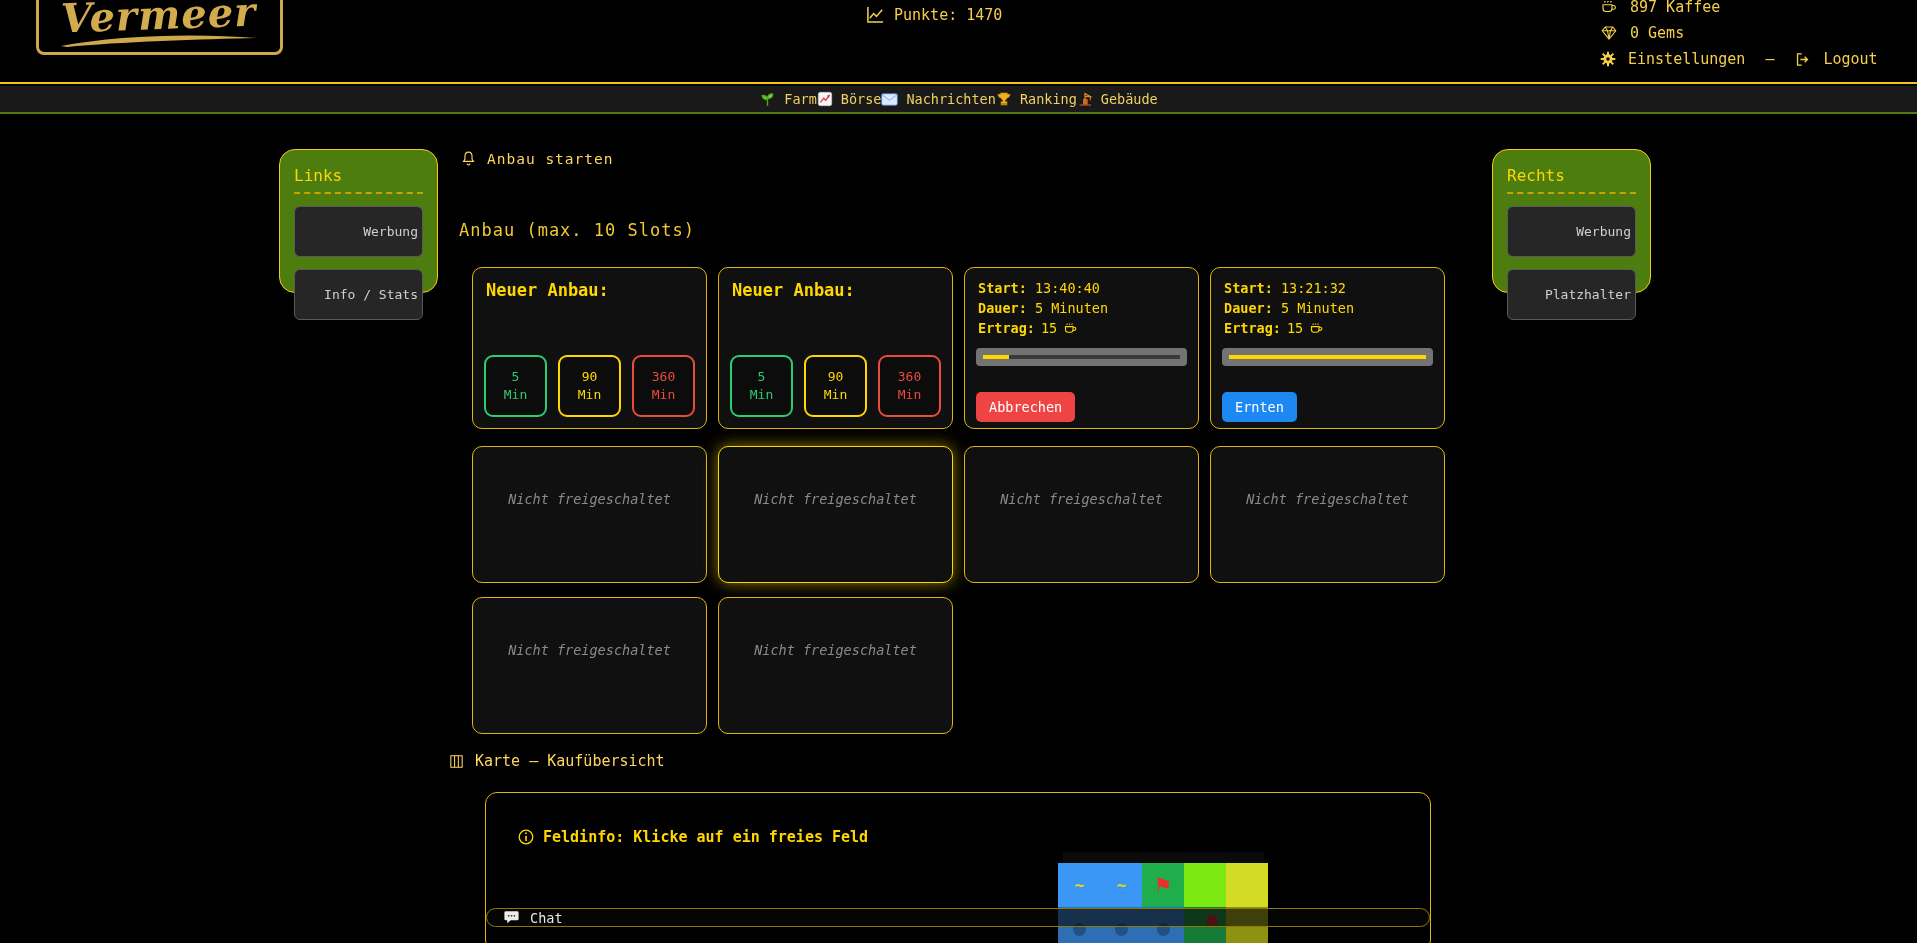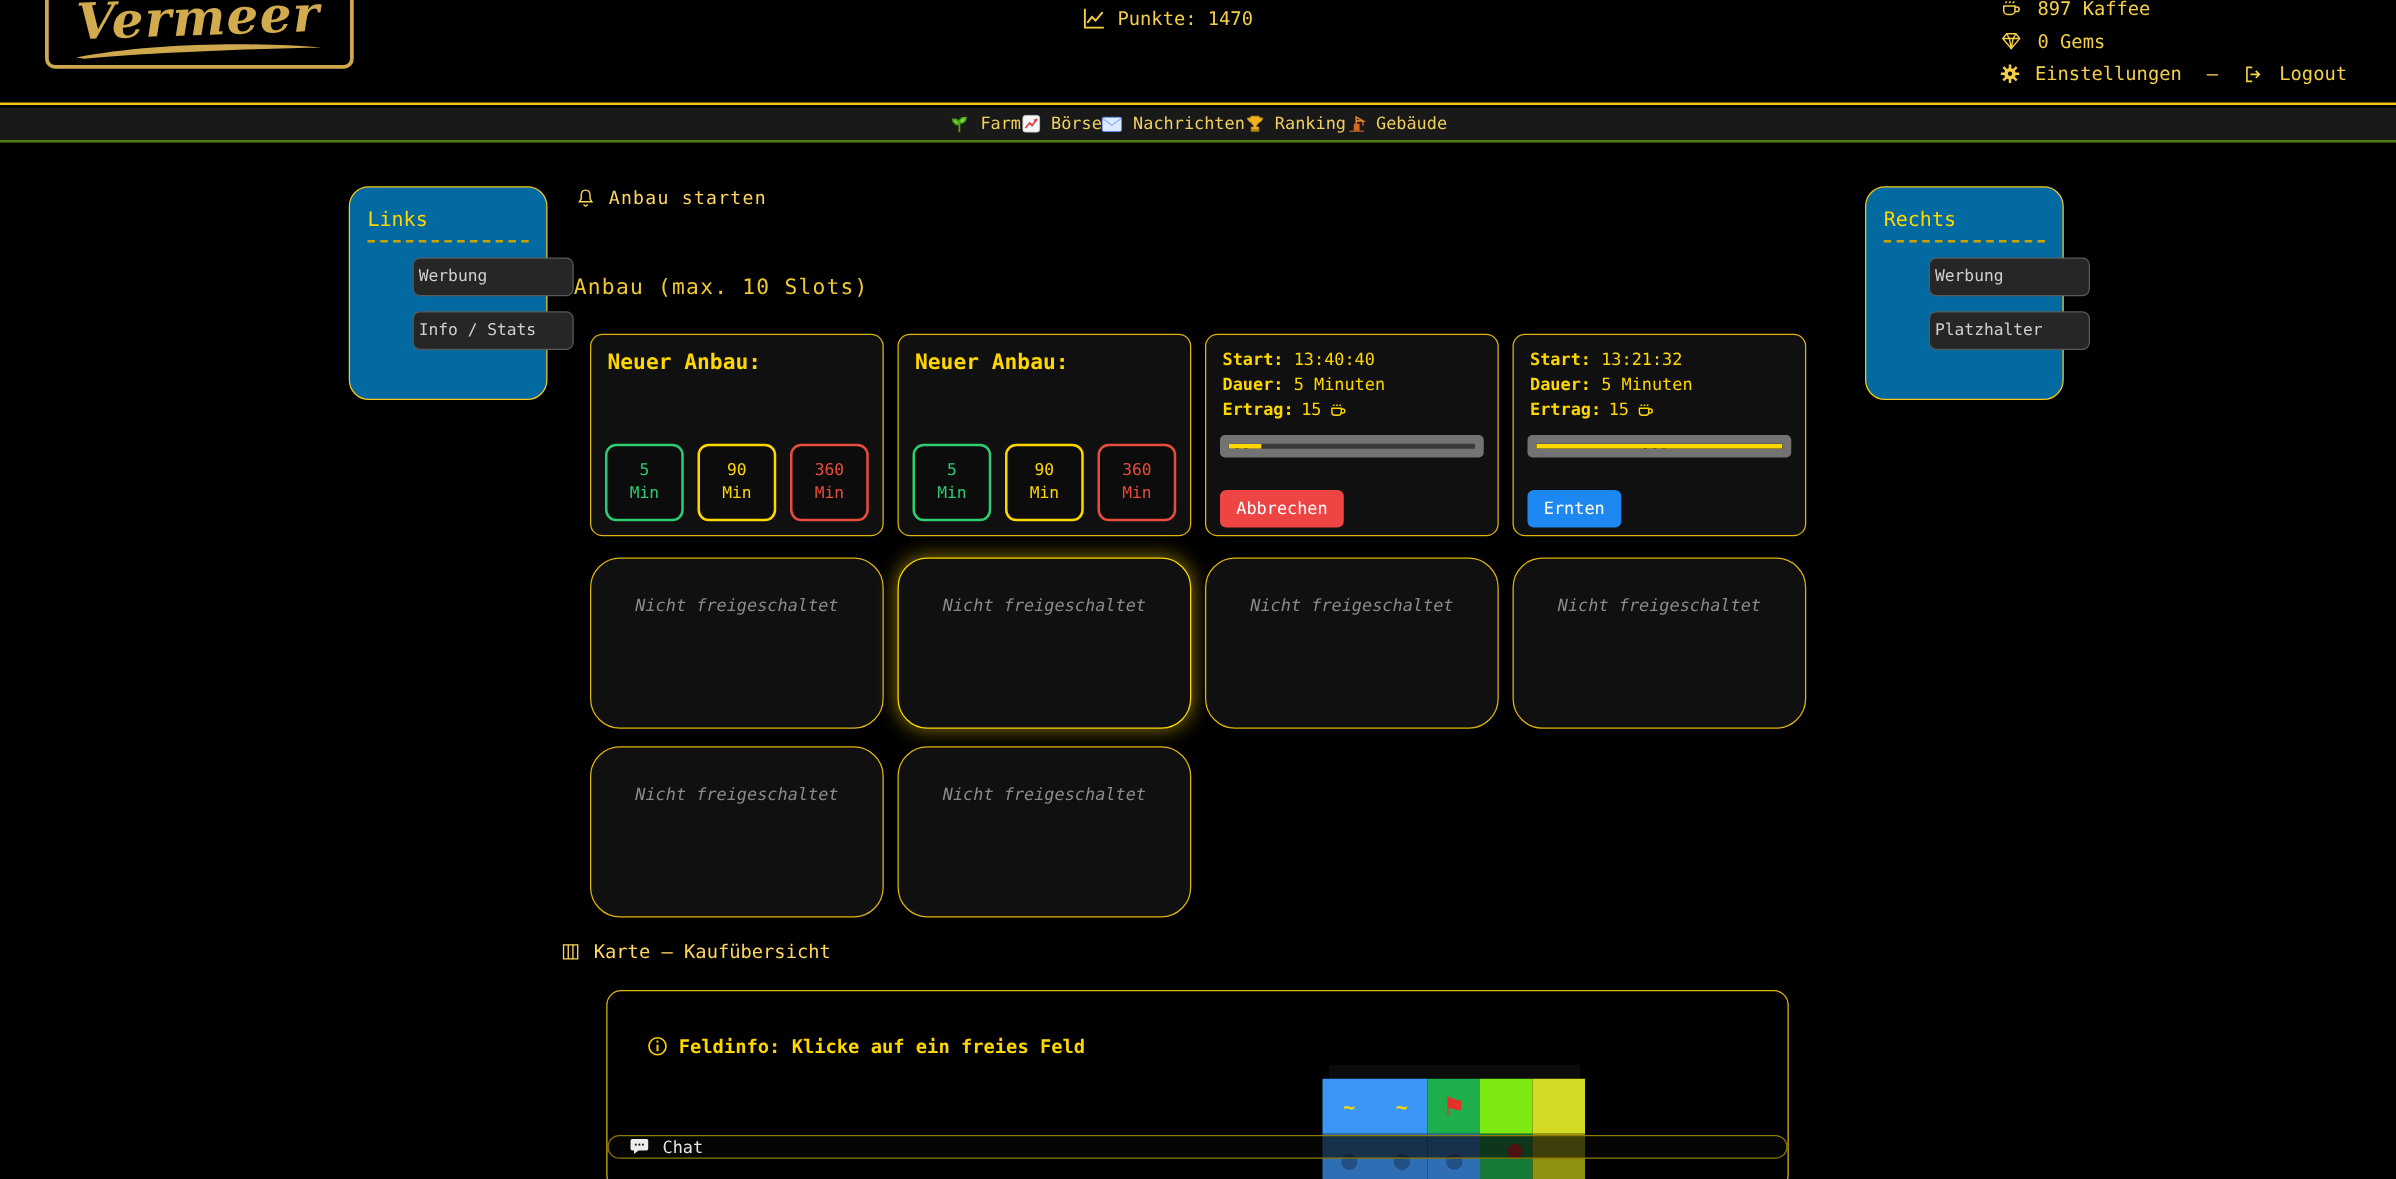--- a/index.html
+++ b/index.html
@@ -21,29 +21,29 @@
   #account .acc-row { display:flex; align-items:center; gap:12px; height:26px; }
   #account .sep { margin:0 8px; }
 
   
   #nav { position:absolute; left:0; top:86px; width:1917px; height:28px; background:#191919;
          border-top:0; border-bottom:2px solid #4d7c0f;
          display:flex; align-items:center; justify-content:center; }
   .nav-item { display:flex; align-items:center; gap:8px; color:#f0d060; font-size:13.5px; cursor:pointer; }
 
   
-  .sidebox { position:absolute; width:159px; height:171px; background:#0369a1;
+  .sidebox { position:absolute; width:159px; height:144px; background:#4d7c0f;
              border:1.5px solid #f7ca18; border-radius:16px; padding:16px 14px; }
   #sidebar-left  { left:279px; top:149px; }
   #sidebar-right { left:1492px; top:149px; }
   .side-title { color:#ffd700; font-size:16px; }
   .side-rule { border-bottom:2px dashed #c9a400; margin:7px 0 4px; }
-  .side-btn { display:block; width:100%; margin-top:12px; padding:7px 4px; background:#262626;
+  .side-btn { display:block; width:100%; margin-top:12px; padding:17px 4px; background:#262626;
               border:1px solid #5a5a5a; border-radius:6px; color:#d0d0d0; font-size:13px;
-              font-family:inherit; text-align:left; cursor:pointer;margin-left:36px; }
+              font-family:inherit; text-align:right; cursor:pointer; }
 
   
   #notice-row { position:absolute; left:460px; top:150px; display:flex; align-items:center; gap:10px;
                 color:#ffd75e; font-size:14.5px; letter-spacing:1px; }
   #section-title { position:absolute; left:459px; top:220px; color:#f0c930; font-size:17px; letter-spacing:1px; }
 
   
   .card { position:absolute; width:235px; background:#101010; border:1.5px solid #e0b50f; border-radius:10px; }
   .row1 { top:267px; height:162px; }
   .row2 { top:446px; height:137px; }
@@ -62,21 +62,21 @@
   .yield-row { display:flex; align-items:center; gap:6px; }
   .progress { position:absolute; left:11px; right:11px; top:80px; height:18px; background:#3a3a3a;
               border:7px solid #737373; border-radius:4px; overflow:hidden; }
   .progress-fill { height:100%; background:#ffd700; }
   .progress-label { position:absolute; top:1px; font-size:12.5px; font-weight:bold; color:#000; }
   .plabel-left { left:3px; } .plabel-center { left:0; right:0; text-align:center; }
   .action-btn { position:absolute; left:11px; top:124px; border:none; border-radius:5px;
                 font-family:inherit; font-size:13.5px; color:#fff; padding:7px 13px; cursor:pointer; }
   .btn-cancel  { background:#ef4444; }
   .btn-harvest { background:#1e88f2; }
-  .locked { text-align:center; padding-top:30px; color:#8a8a8a; font-style:italic; font-size:13.5px;border-radius:24px; }
+  .locked { text-align:center; padding-top:44px; color:#8a8a8a; font-style:italic; font-size:13.5px; }
   .locked.glow { border-color:#ffd700; box-shadow:0 0 16px rgba(255,215,0,.55); }
 
   
   #map-heading { position:absolute; left:448px; top:752px; display:flex; align-items:flex-end; gap:10px;
                  color:#ffd75e; font-size:15px; }
   #map-box { position:absolute; left:485px; top:792px; width:946px; height:160px;
              border:1.5px solid #e0b50f; border-radius:12px; background:#000; }
   #field-info { position:absolute; left:518px; top:828px; display:flex; align-items:center; gap:9px;
                 color:#ffd700; font-weight:bold; font-size:15px; }
   #map-black-row { position:absolute; left:1063px; top:852px; width:201px; height:12px; background:#0b0b0b; }

